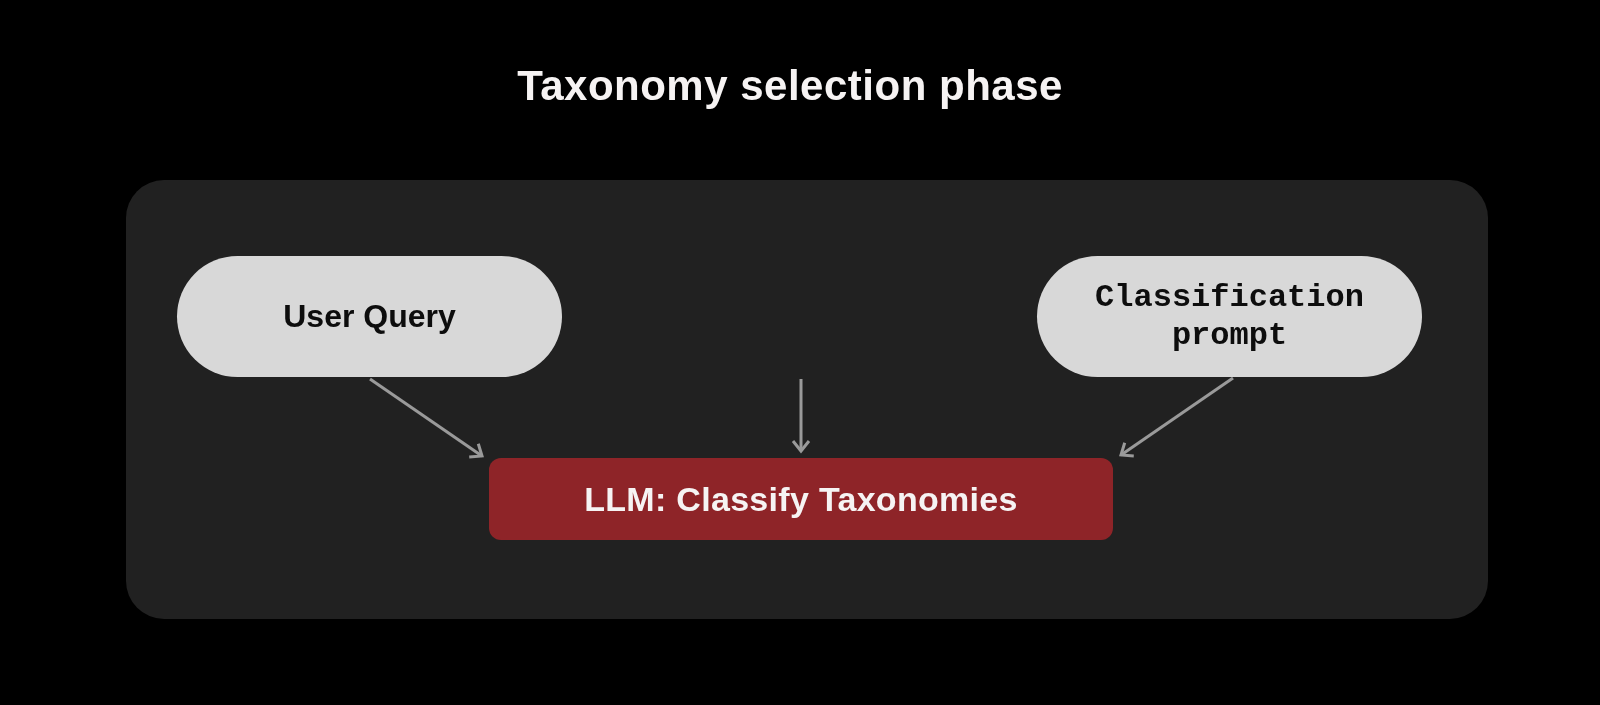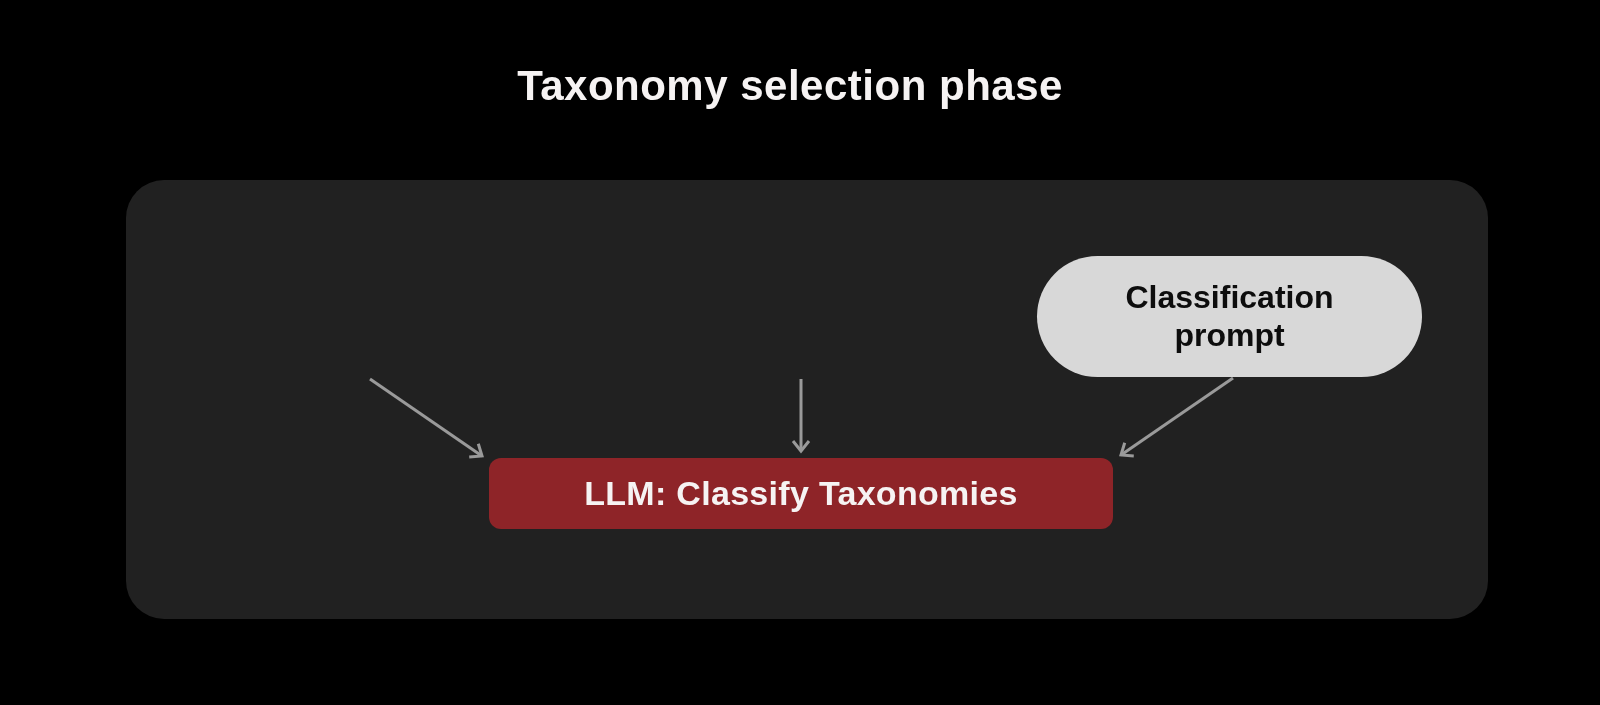--- a/index.html
+++ b/index.html
@@ -58,27 +58,27 @@
     justify-content: center;
     text-align: center;
     color: var(--input-text);
     font-size: 32px;
     font-weight: 700;
     line-height: 1.18;
   }
   .pill-1 { left: 177px; }
   .pill-2 { left: 607px; }
   .pill-3 { left: 1037px; }
-  .pill-3 .pill-label { max-width: 300px; }
+  .pill-3 .pill-label { max-width: 300px; font-family: Liberation Mono, monospace; }
   .processor {
     position: absolute;
     left: 489px;
     top: 458px;
     width: 624px;
-    height: 71px;
+    height: 82px;
     background: var(--processor-box);
     border-radius: 12px;
     display: flex;
     align-items: center;
     justify-content: center;
     color: var(--processor-text);
     font-size: 34px;
     font-weight: 700;
     letter-spacing: 0.3px;
   }
@@ -114,20 +114,23 @@
     <defs>
       <marker id="head" markerUnits="userSpaceOnUse" markerWidth="24" markerHeight="24" refX="13" refY="11" orient="auto">
         <path class="arrow-head" d="M3,3 L13,11 L3,19"></path>
       </marker>
     </defs>
     <line class="arrow-line" x1="370" y1="379" x2="482" y2="456" marker-end="url(#head)"></line>
     <line class="arrow-line" x1="801" y1="379" x2="801" y2="451" marker-end="url(#head)"></line>
     <line class="arrow-line" x1="1233" y1="378" x2="1121" y2="455" marker-end="url(#head)"></line>
   </svg>
 
+  <div class="pill pill-1">
+    <span class="pill-label">User Query</span>
+  </div>
 
 
   <div class="pill pill-3">
     <span class="pill-label">Classification prompt</span>
   </div>
 
   <div class="processor">
     <span>LLM: Classify Taxonomies</span>
   </div>
 

